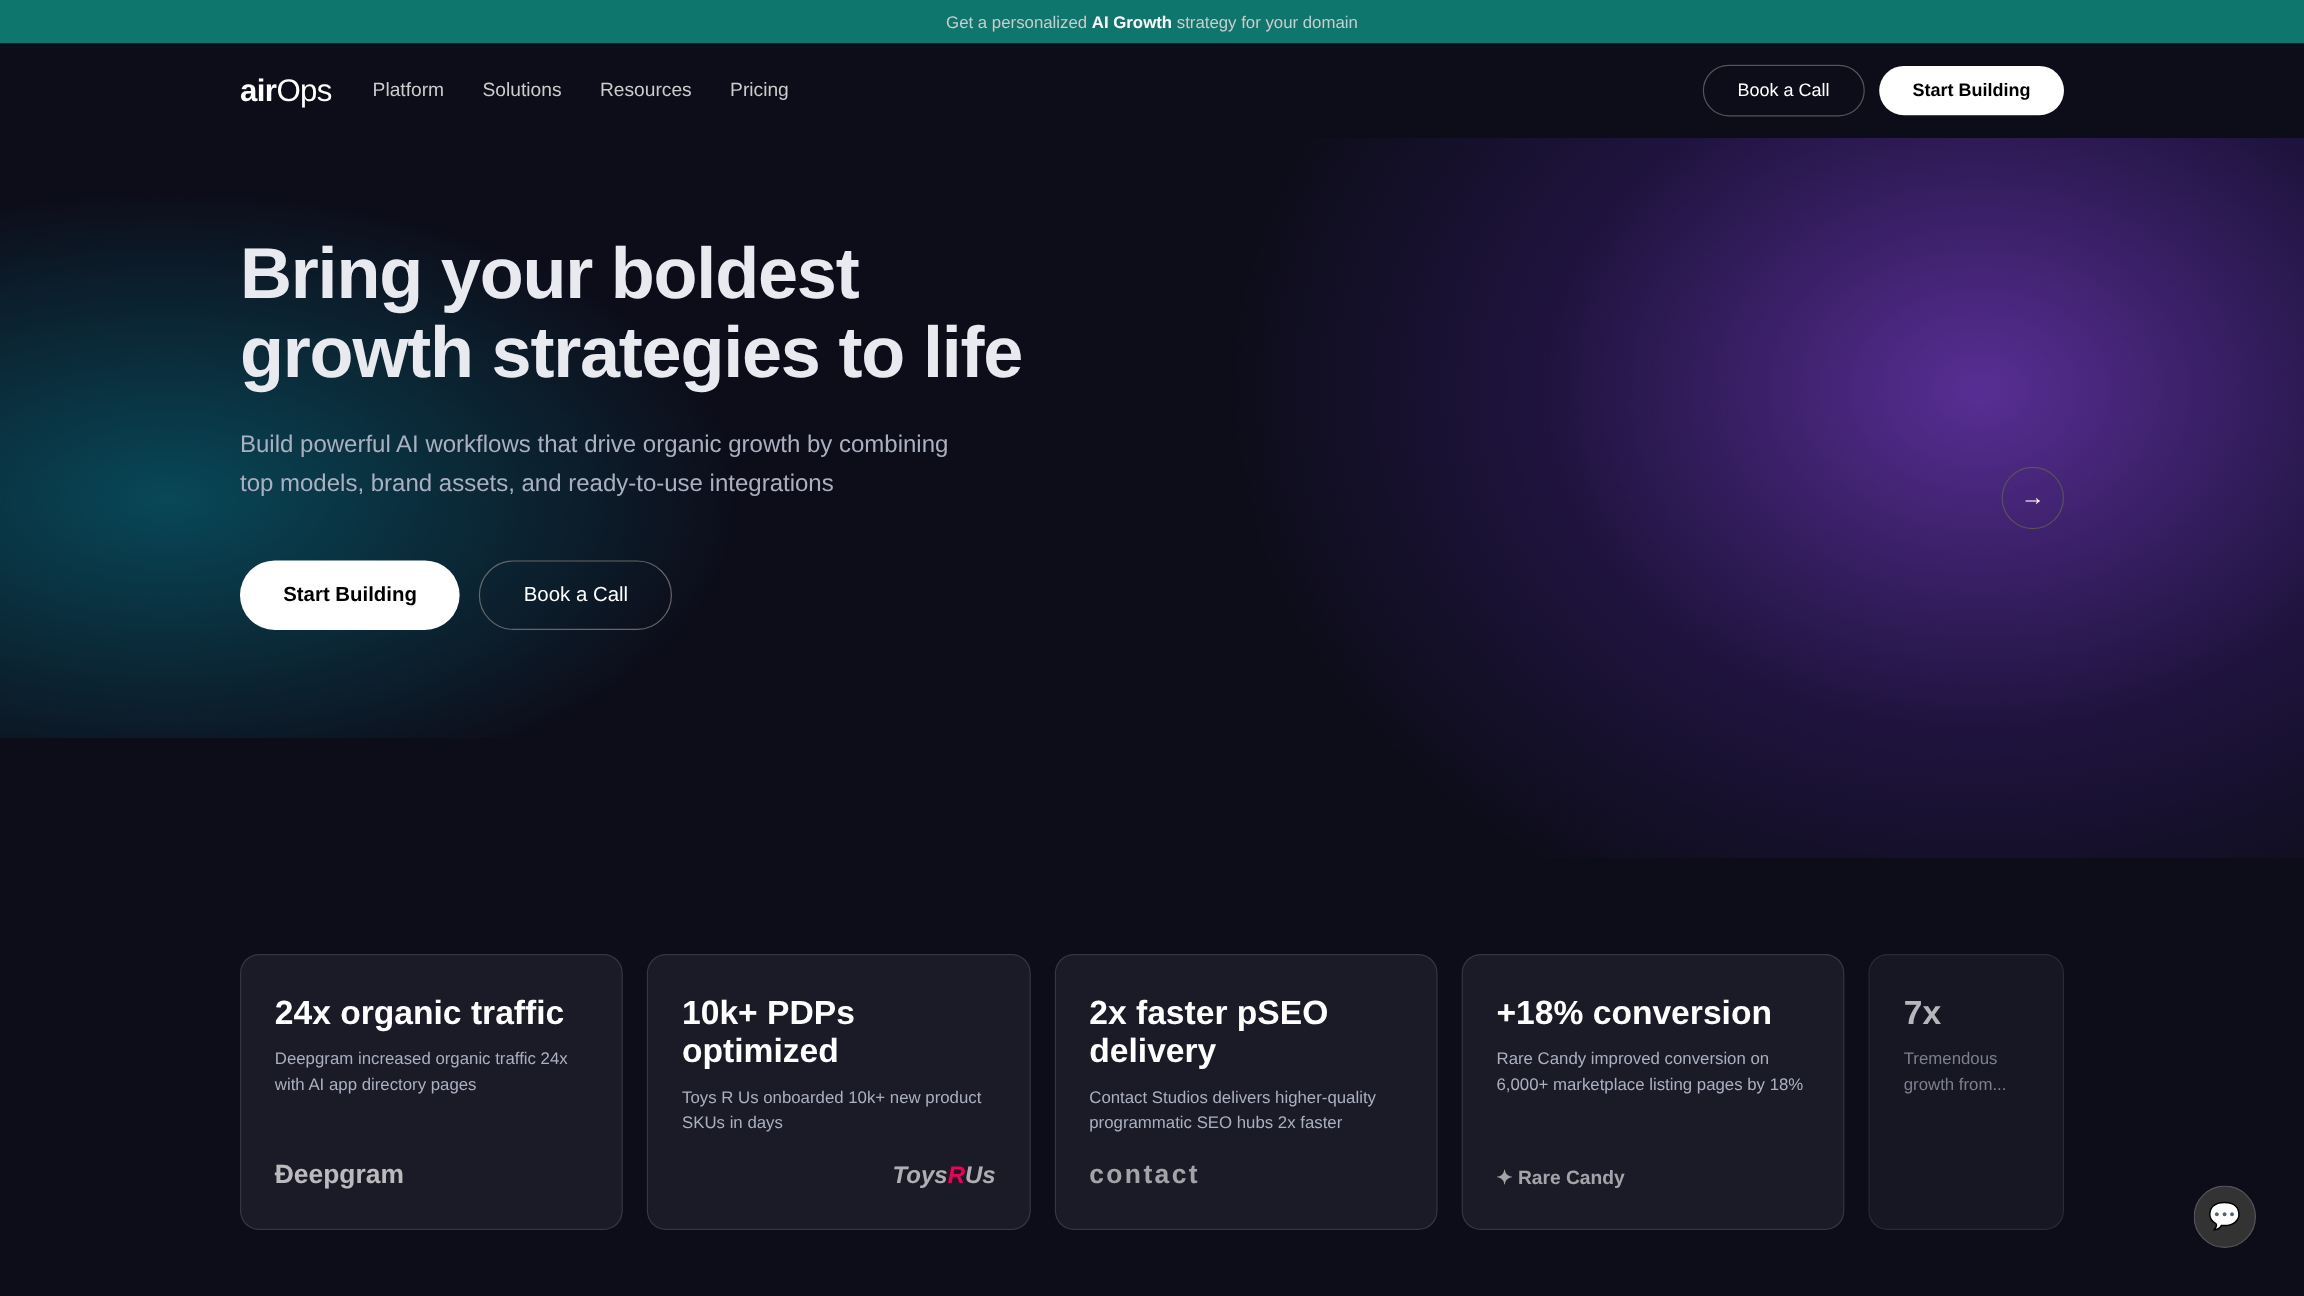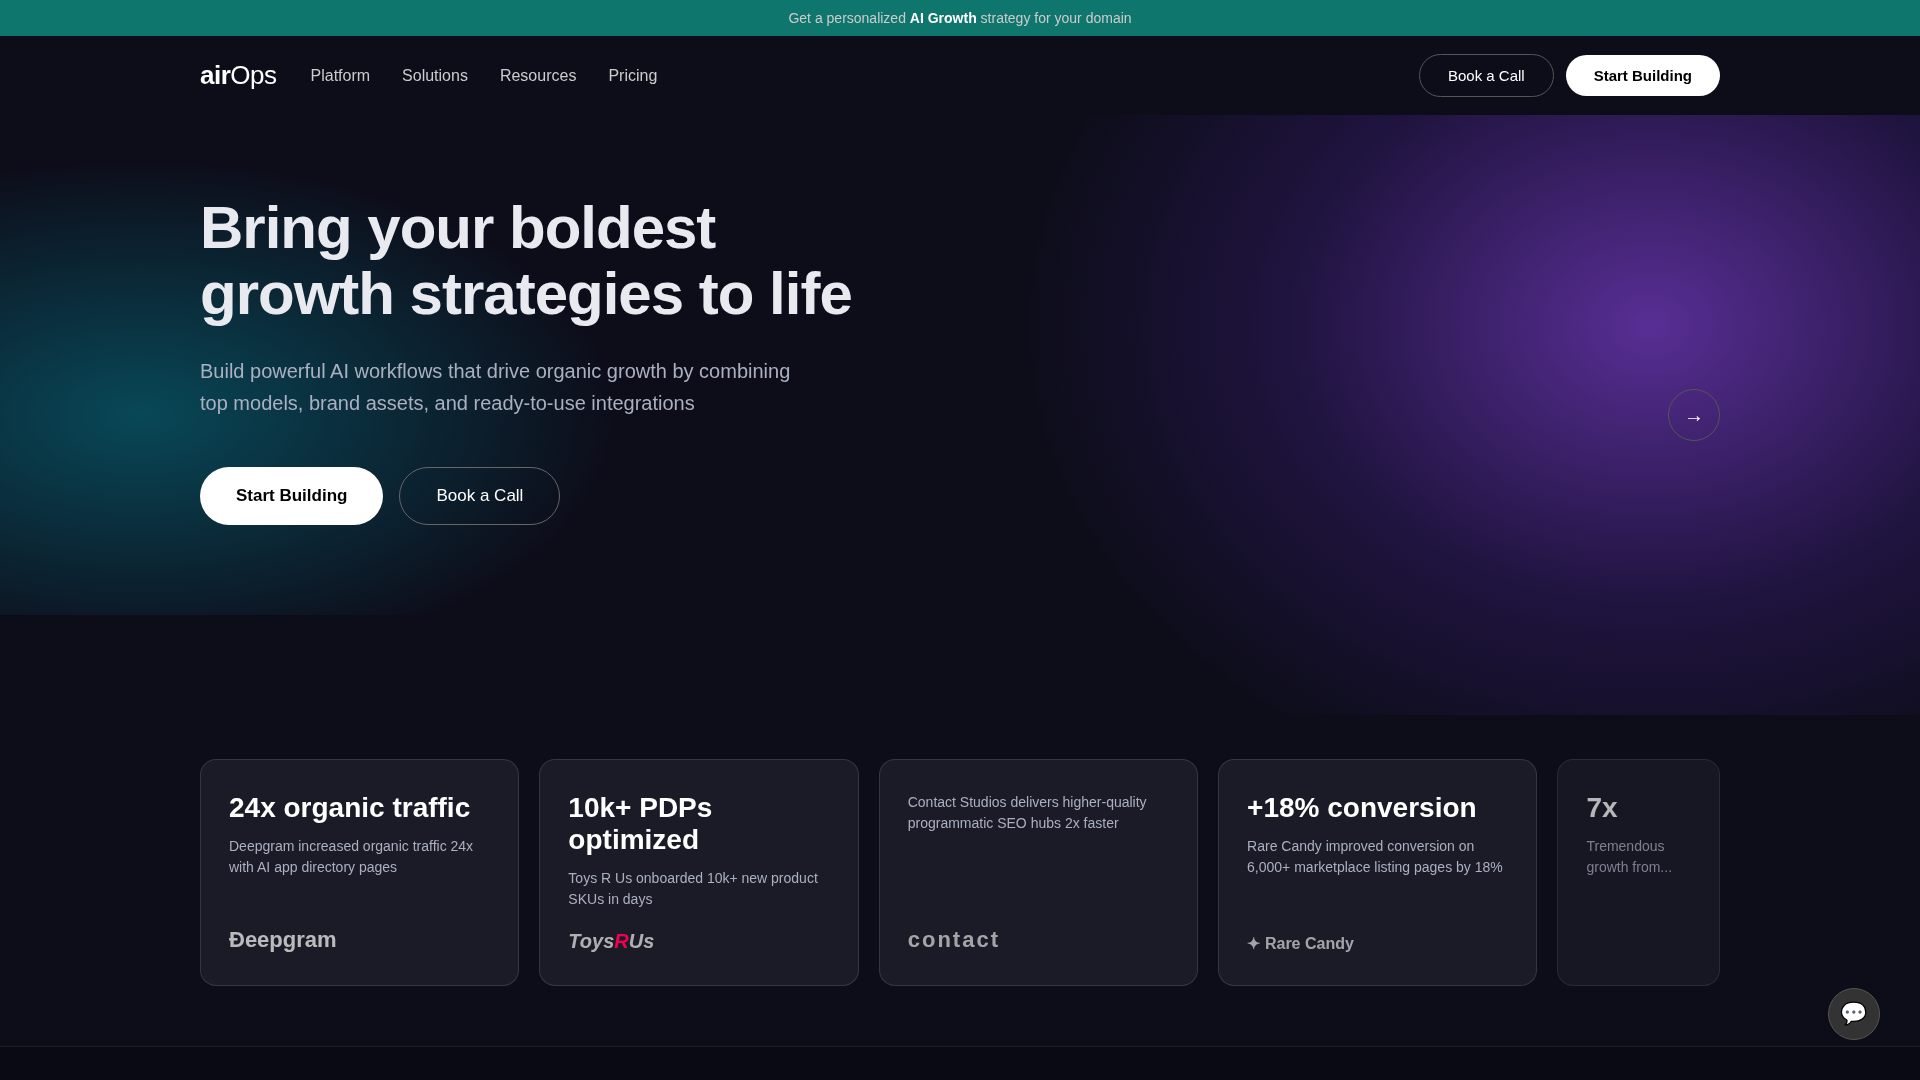--- a/index.html
+++ b/index.html
@@ -175,21 +175,21 @@
       background: transparent;
     }
 
     
     .stats-section {
       padding: 0 200px 0;
       display: flex;
       gap: 20px;
       position: relative;
       z-index: 2;
-      margin-top: 44px;
+      margin-top: 80px;
     }
     .stat-card {
       flex: 1;
       background: rgba(255,255,255,0.06);
       border: 1px solid rgba(255,255,255,0.12);
       border-radius: 16px;
       padding: 32px 28px;
       min-height: 180px;
       display: flex;
       flex-direction: column;
@@ -212,21 +212,21 @@
       line-height: 1.5;
       flex: 1;
     }
     .stat-logo {
       margin-top: 20px;
       font-size: 20px;
       font-weight: 700;
       color: rgba(255,255,255,0.7);
     }
     .stat-logo.deepgram { font-size: 22px; font-weight: 800; }
-    .stat-logo.toysrus { font-size: 20px; }
+    .stat-logo.toysrus { font-size: 20px; text-align: right; }
     .stat-logo.contact { font-size: 20px; letter-spacing: 1px; }
     .stat-logo.rarecandy { font-size: 16px; }
 
     
     .logos-section {
       margin-top: 60px;
       padding: 24px 0;
       display: flex;
       align-items: center;
       gap: 60px;
@@ -314,20 +314,21 @@
       <div class="stat-title">10k+ PDPs optimized</div>
       <div class="stat-desc">Toys R Us onboarded 10k+ new product SKUs in days</div>
     </div>
     <div class="stat-logo toysrus">
       <span style="color:rgba(255,255,255,0.65); font-size:20px; font-weight:700; font-style:italic;">Toys<span style="color:#e05;">R</span>Us</span>
     </div>
   </div>
 
   <div class="stat-card">
     <div>
+      <div class="stat-title">2x faster pSEO delivery</div>
       <div class="stat-desc">Contact Studios delivers higher-quality programmatic SEO hubs 2x faster</div>
     </div>
     <div class="stat-logo contact">
       <span style="color:rgba(255,255,255,0.6); font-size:22px; font-weight:700; letter-spacing:2px;">contact</span>
     </div>
   </div>
 
   <div class="stat-card">
     <div>
       <div class="stat-title">+18% conversion</div>

